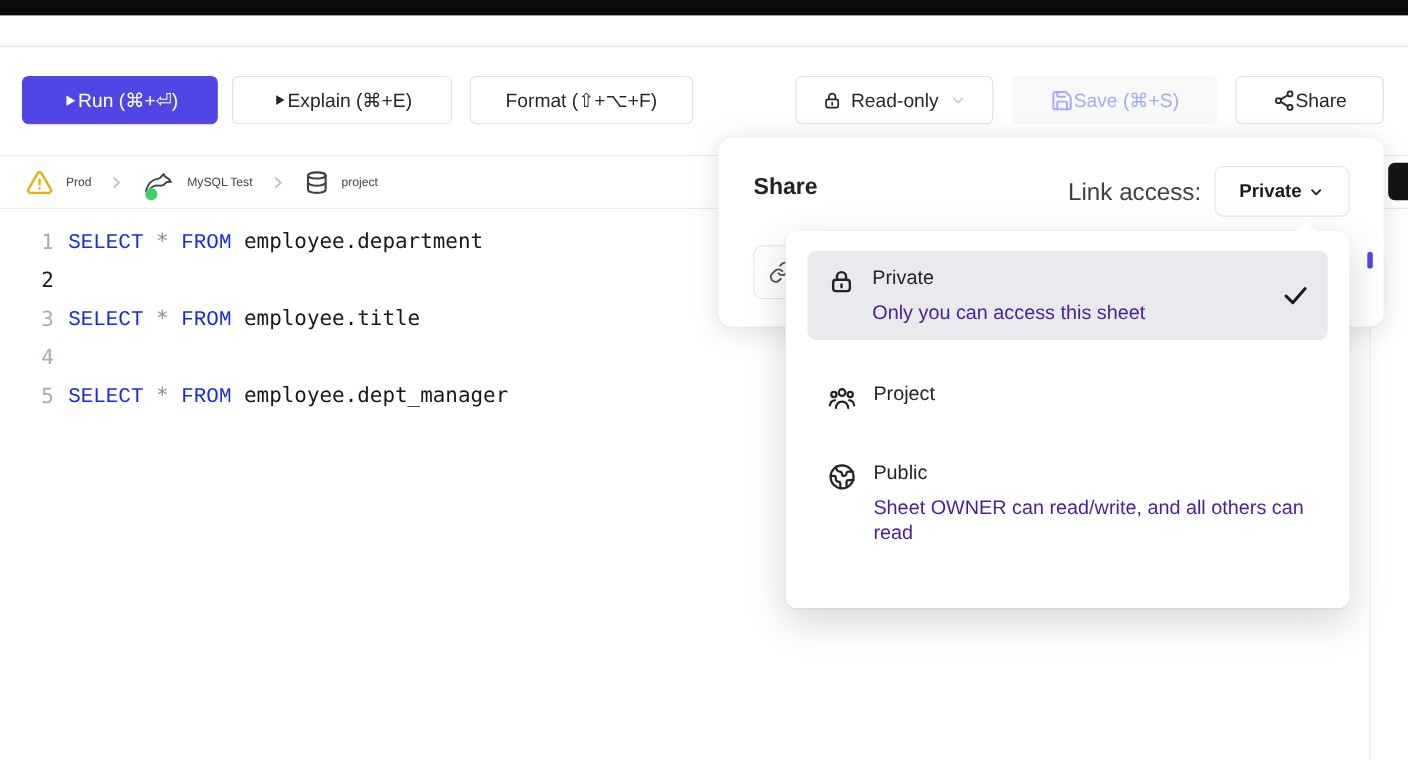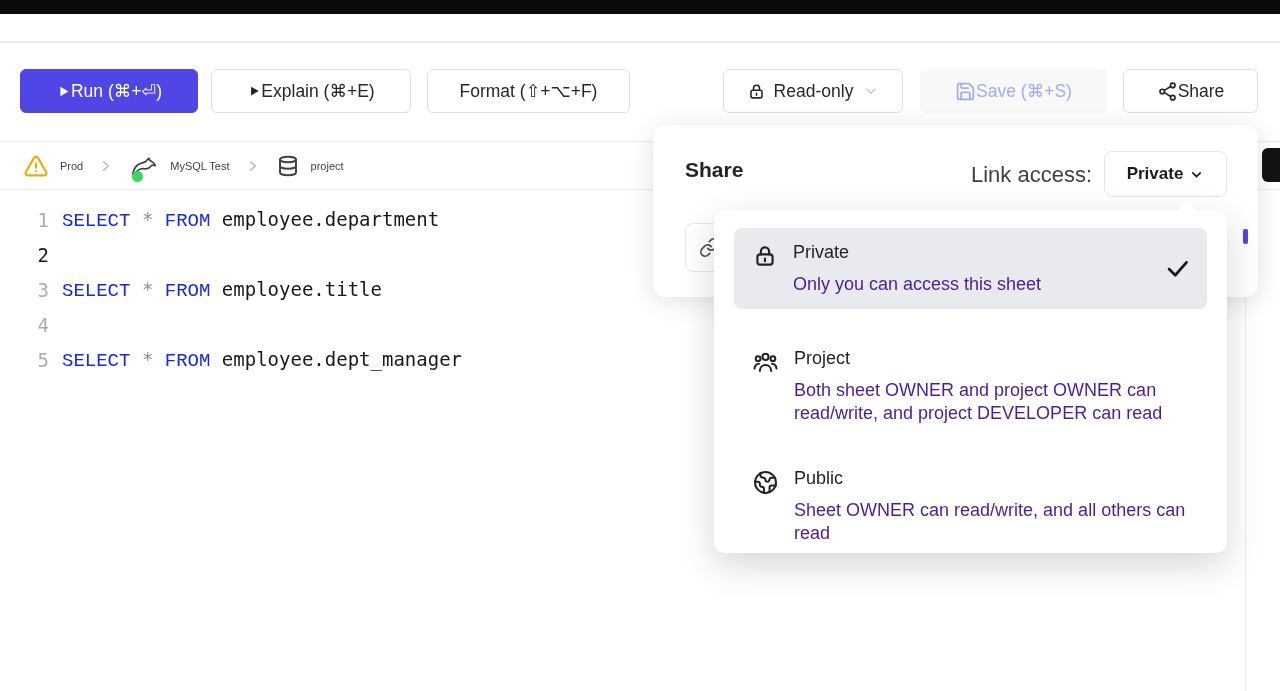--- a/index.html
+++ b/index.html
@@ -232,21 +232,20 @@
       <svg class="mi-icon" width="27" height="27" viewBox="0 0 24 24" fill="none" stroke="#232326" stroke-width="1.8" stroke-linecap="round" stroke-linejoin="round">
         <circle cx="12" cy="7" r="2.7"></circle>
           <circle cx="5.4" cy="8.6" r="2.1"></circle>
           <circle cx="18.6" cy="8.6" r="2.1"></circle>
         <path d="M7 19.5c0-3 2.2-5.2 5-5.2s5 2.2 5 5.2"></path>
         <path d="M2.2 17.4c.3-2.4 1.9-4 4-4.2"></path>
           <path d="M21.8 17.4c-.3-2.4-1.9-4-4-4.2"></path>
       </svg>
       <div>
         <div class="mi-title">Project</div>
-        <div class="mi-desc">Both sheet OWNER and project OWNER can read/write, and project DEVELOPER can read</div>
       </div>
     </div>
 
     <div class="mi mi-public">
       <svg class="mi-icon" width="27" height="27" viewBox="0 0 24 24" fill="none" stroke="#232326" stroke-width="1.8" stroke-linecap="round" stroke-linejoin="round">
         <circle cx="12" cy="12" r="9.3"></circle>
         <path d="M21.3 14.6h-3.9a1.8 1.8 0 0 0-1.8 1.8v4"></path>
         <path d="M7.4 3.5V5a2.7 2.7 0 0 0 2.7 2.7 1.8 1.8 0 0 1 1.8 1.8 1.8 1.8 0 0 0 3.6 0 1.8 1.8 0 0 1 1.8-1.8h3.3"></path>
         <path d="M10.6 21.2v-3.6a1.8 1.8 0 0 0-1.8-1.8 1.8 1.8 0 0 1-1.8-1.8v-.9a1.8 1.8 0 0 0-1.8-1.8H2.8"></path>
       </svg>

